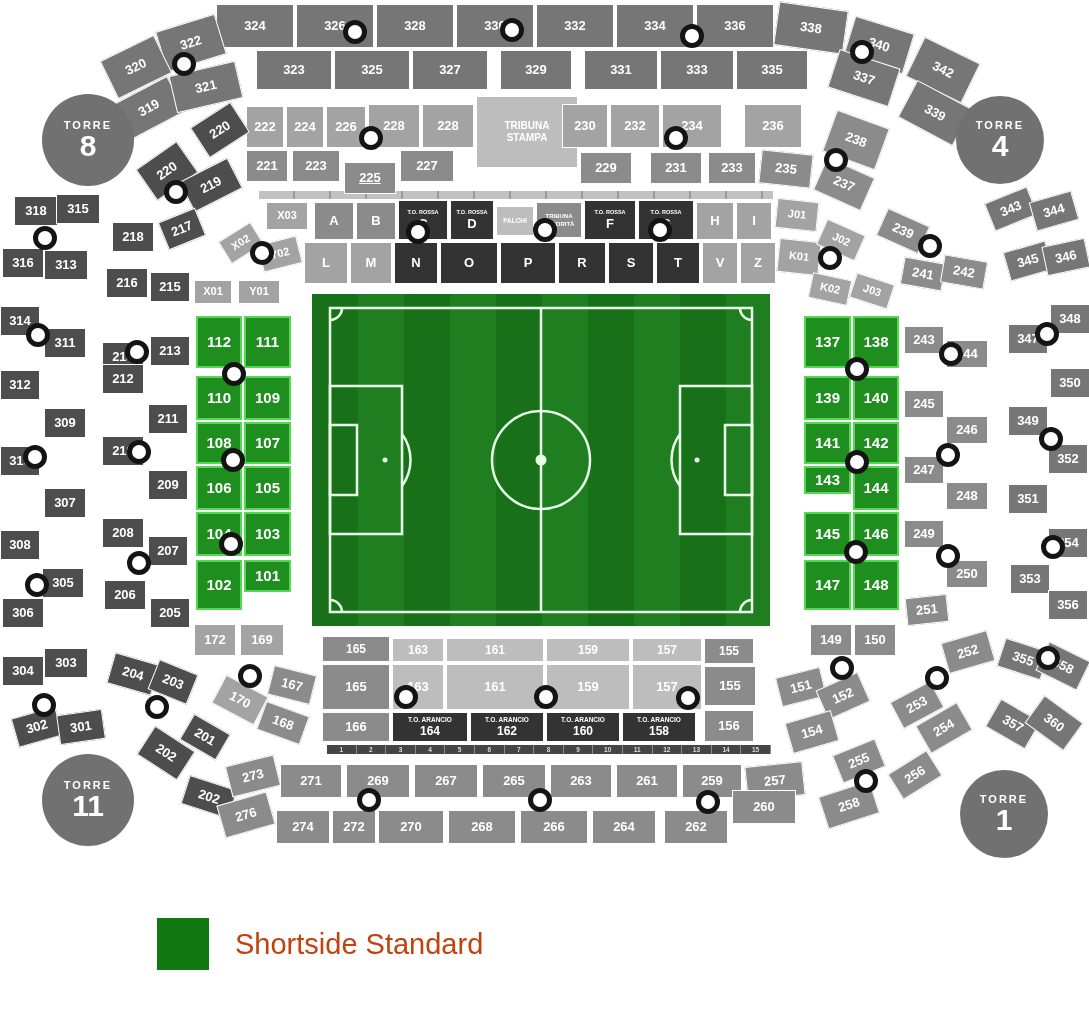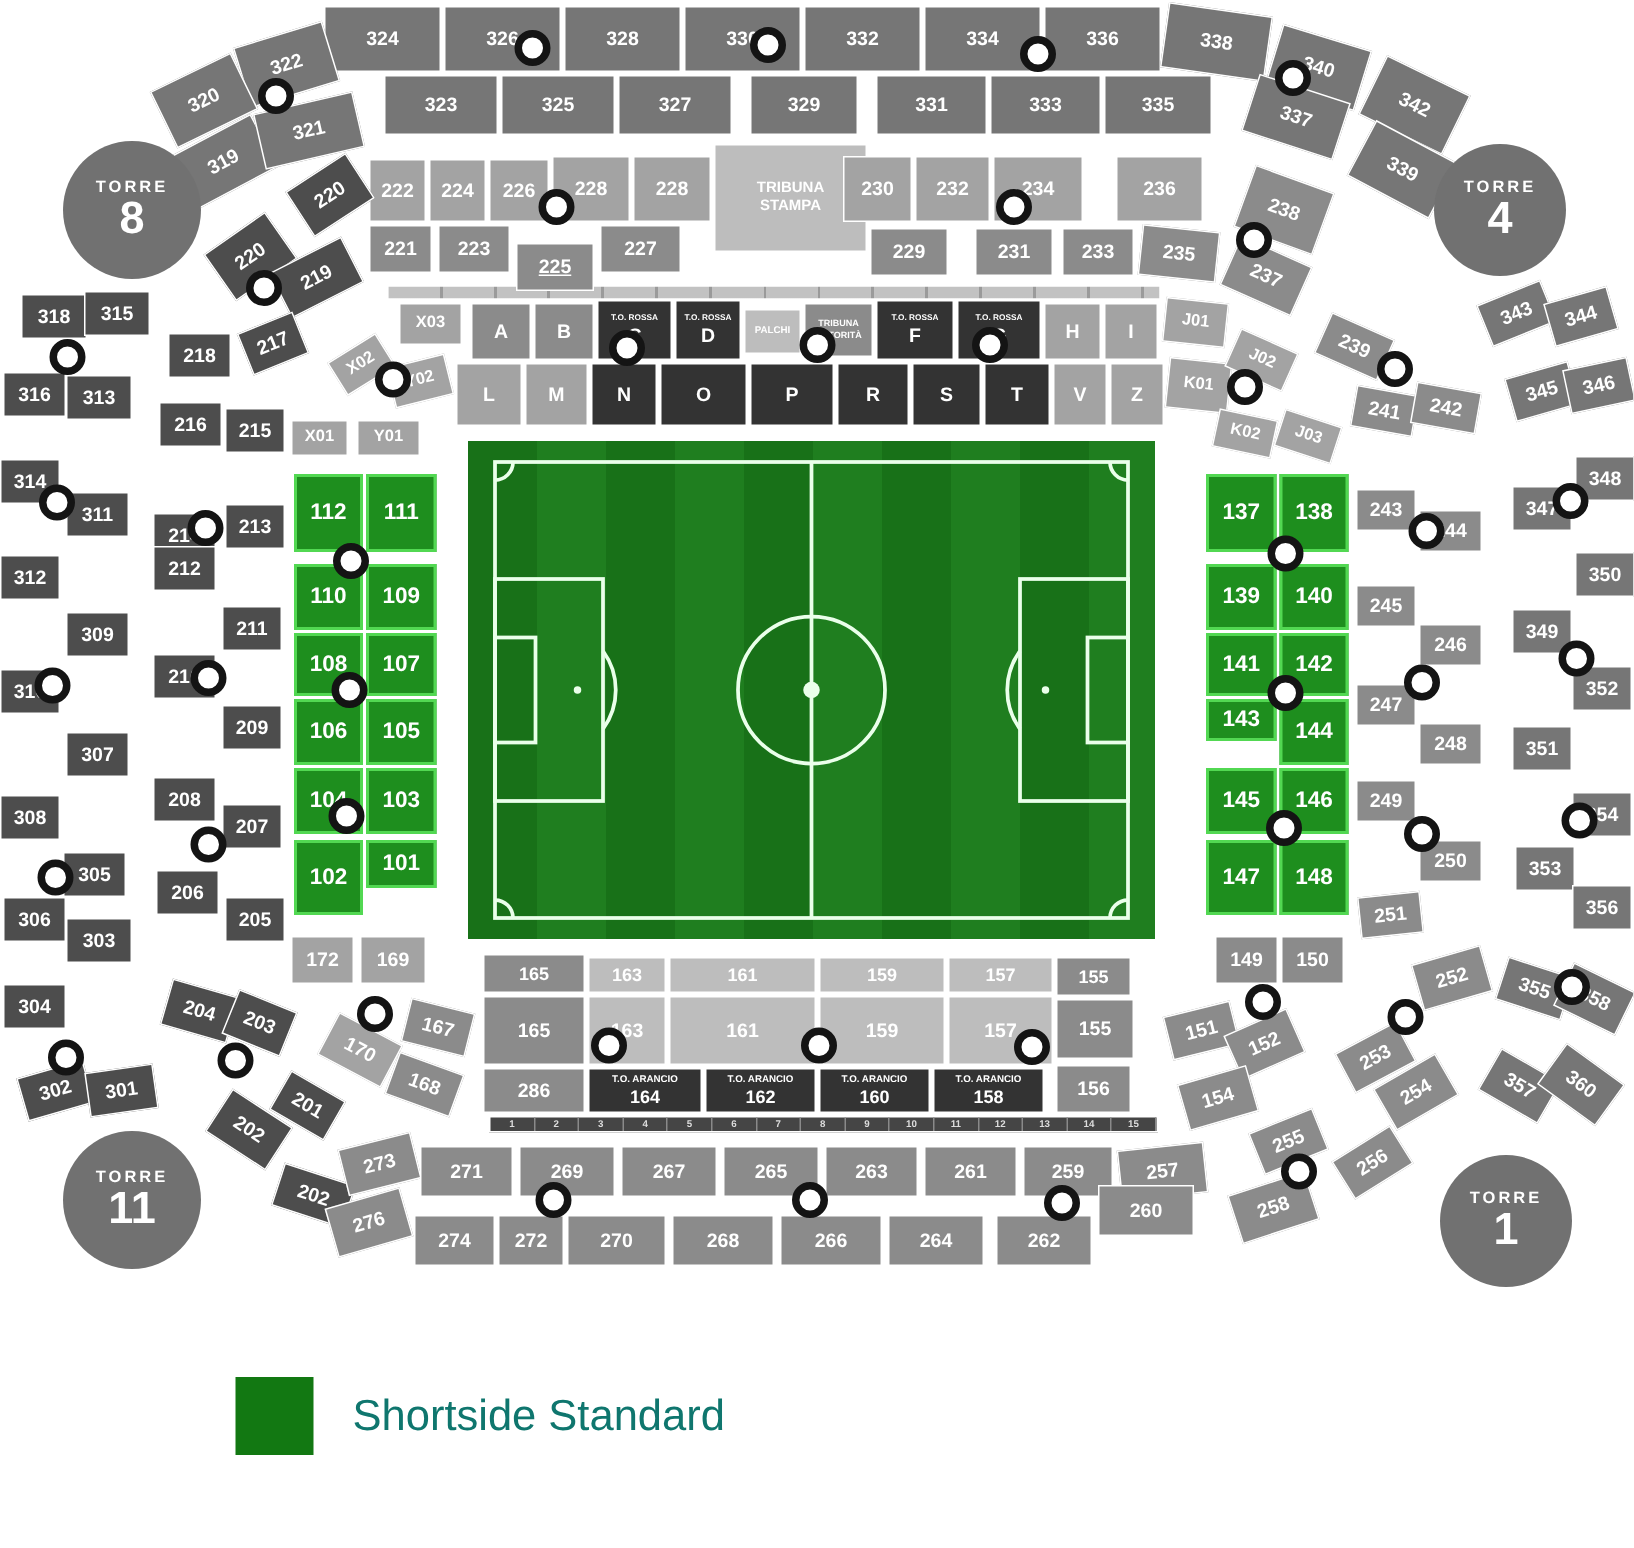--- a/index.html
+++ b/index.html
@@ -23,21 +23,21 @@
   .tword{font-size:11px;font-weight:bold;letter-spacing:2px;}
   .tnum{font-size:30px;font-weight:bold;line-height:1;}
   .topstrip{position:absolute;background:repeating-linear-gradient(90deg,#c2c2c2 0,#c2c2c2 34px,#9a9a9a 34px,#9a9a9a 36px);
             border:1px solid #fff;box-sizing:border-box;}
   .seatstrip{position:absolute;display:flex;background:#454545;border:1px solid #fff;box-sizing:border-box;}
   .seatstrip>div{flex:1;border-right:1px solid #8a8a8a;color:#ddd;font-size:6.5px;font-weight:bold;
                  display:flex;align-items:center;justify-content:center;}
   .pitch{position:absolute;}
   .legend{position:absolute;left:157px;top:918px;display:flex;align-items:center;}
   .legend .swatch{width:52px;height:52px;background:#127812;margin-right:26px;}
-  .legend .lbl{font-size:29px;color:#0f766e;}
+  .legend .lbl{font-size:29px;color:#c2410c;}
 </style>
 </head>
 <body>
 
 <div class="stage">
 
   <svg class="pitch" width="458" height="332" viewBox="0 0 458 332" style="left: 312px; top: 294px;">
     <rect x="0" y="0" width="458" height="332" fill="#187118"></rect>
     <rect x="46" y="0" width="46" height="332" fill="#1f7e1f"></rect>
     <rect x="138" y="0" width="46" height="332" fill="#1f7e1f"></rect>
@@ -316,21 +316,21 @@
     </div>
     <div class="sec g4" style="left: 0px; top: 530px; width: 40px; height: 30px;">
       <div>308</div>
     </div>
     <div class="sec g4" style="left: 42px; top: 568px; width: 42px; height: 30px;">
       <div>305</div>
     </div>
     <div class="sec g4" style="left: 2px; top: 598px; width: 42px; height: 30px;">
       <div>306</div>
     </div>
-    <div class="sec g4" style="left: 44px; top: 612px; width: 44px; height: 30px;">
+    <div class="sec g4" style="left: 44px; top: 648px; width: 44px; height: 30px;">
       <div>303</div>
     </div>
     <div class="sec g4" style="left: 2px; top: 656px; width: 42px; height: 30px;">
       <div>304</div>
     </div>
     <div class="sec g4" style="left: 14px; top: 712px; width: 46px; height: 30px; transform: rotate(-16deg);">
       <div>302</div>
     </div>
     <div class="sec g4" style="left: 58px; top: 712px; width: 46px; height: 30px; transform: rotate(-8deg);">
       <div>301</div>
@@ -676,21 +676,21 @@
     <div class="sec g2" style="left: 260px; top: 708px; width: 46px; height: 30px; transform: rotate(20deg);">
       <div>168</div>
     </div>
     <div class="sec g2" style="left: 322px; top: 636px; width: 68px; height: 26px; font-size: 12px;">
       <div>165</div>
     </div>
     <div class="sec g2" style="left: 322px; top: 664px; width: 68px; height: 46px;">
       <div>165</div>
     </div>
     <div class="sec g2" style="left: 322px; top: 712px; width: 68px; height: 30px;">
-      <div>286</div>
+      <div>166</div>
     </div>
     <div class="sec light" style="left: 392px; top: 638px; width: 52px; height: 24px; font-size: 12px;">
       <div>163</div>
     </div>
     <div class="sec light" style="left: 446px; top: 638px; width: 98px; height: 24px; font-size: 12px;">
       <div>161</div>
     </div>
     <div class="sec light" style="left: 546px; top: 638px; width: 84px; height: 24px; font-size: 12px;">
       <div>159</div>
     </div>

